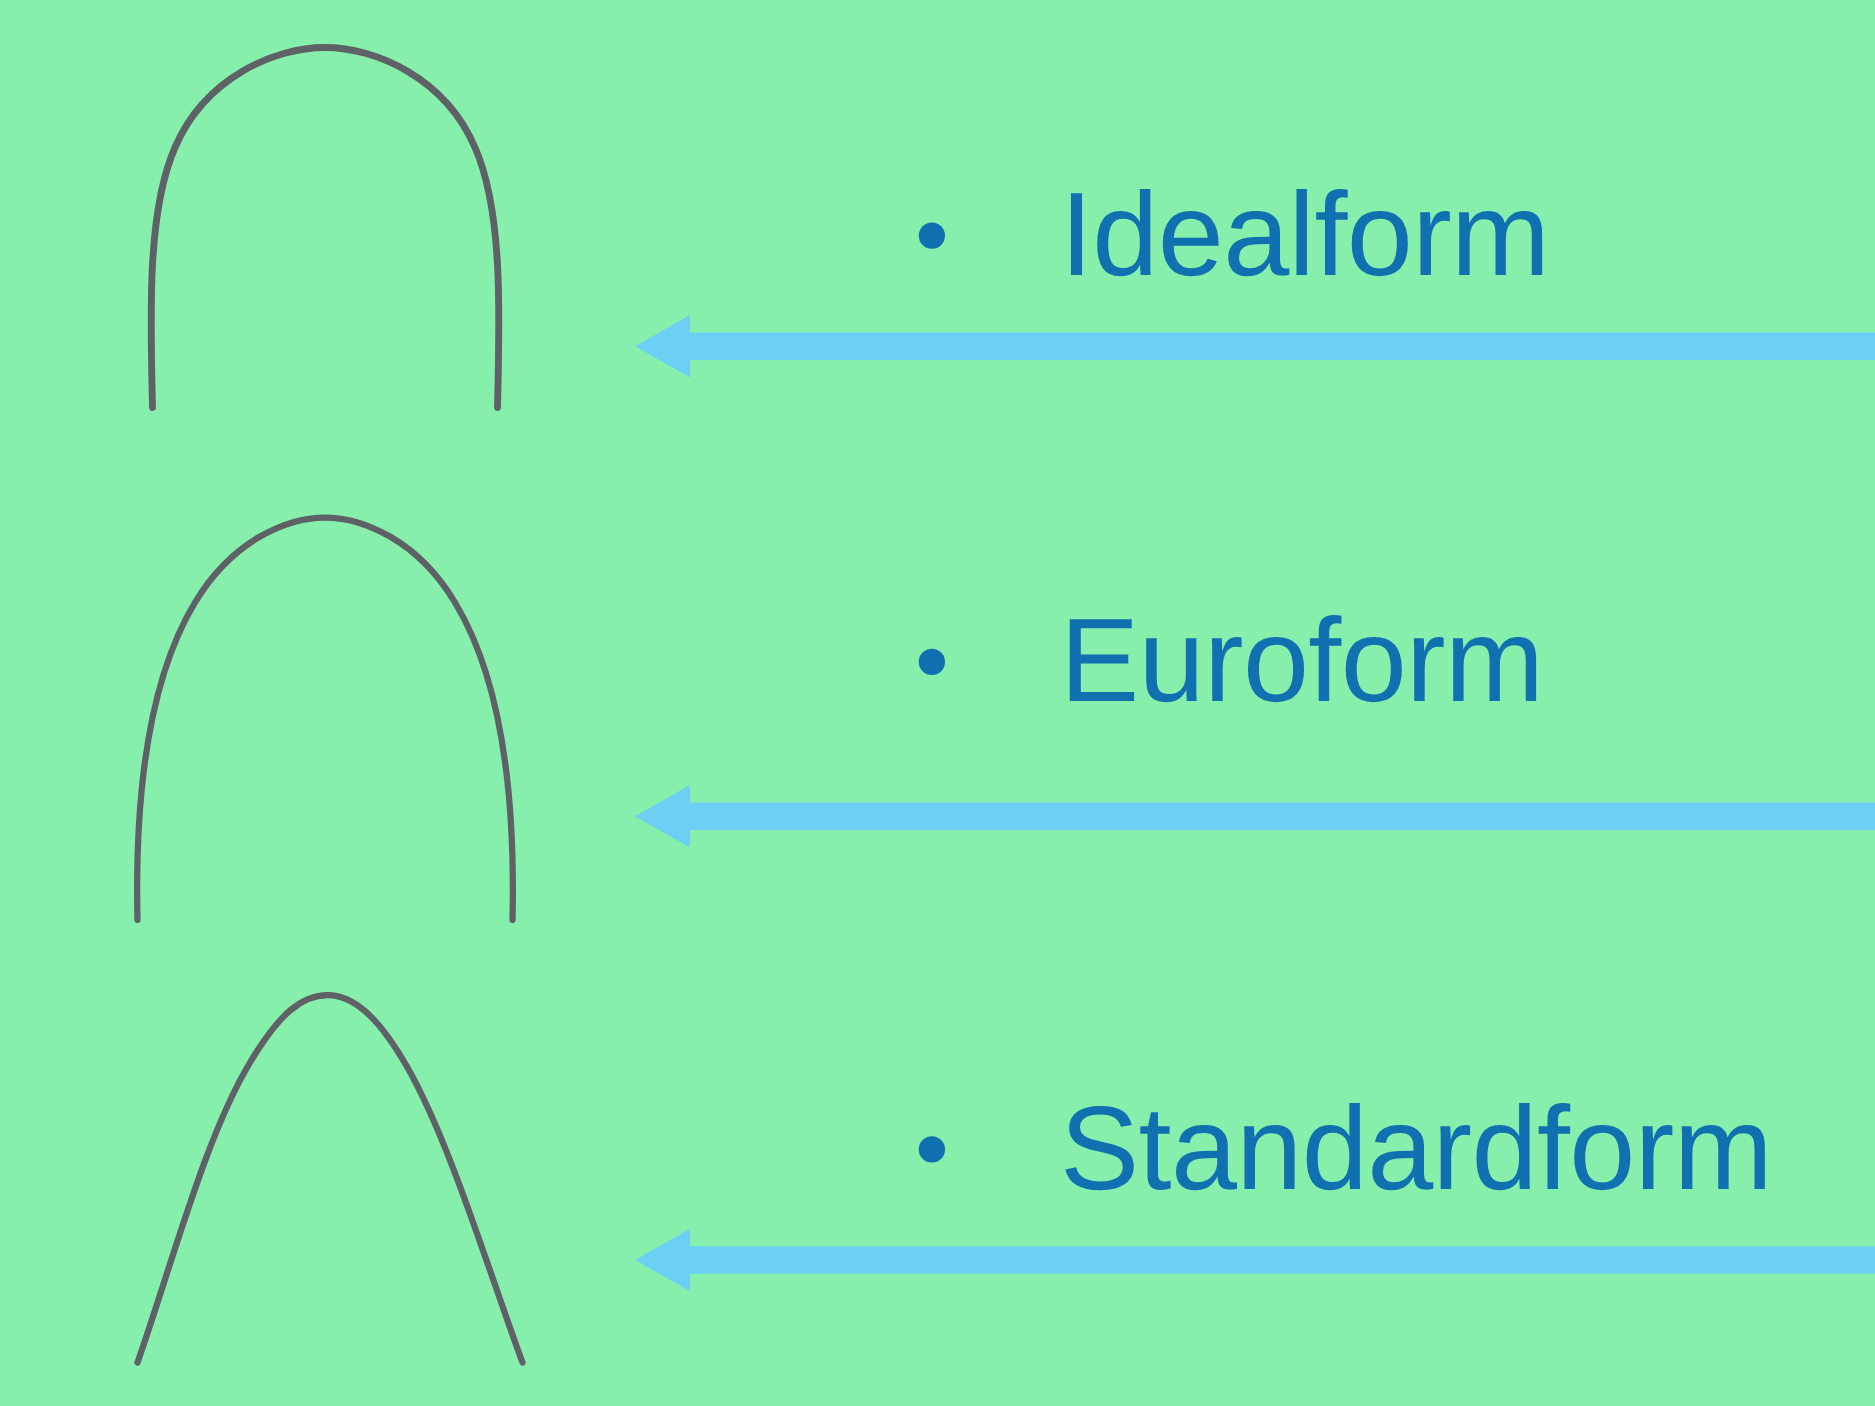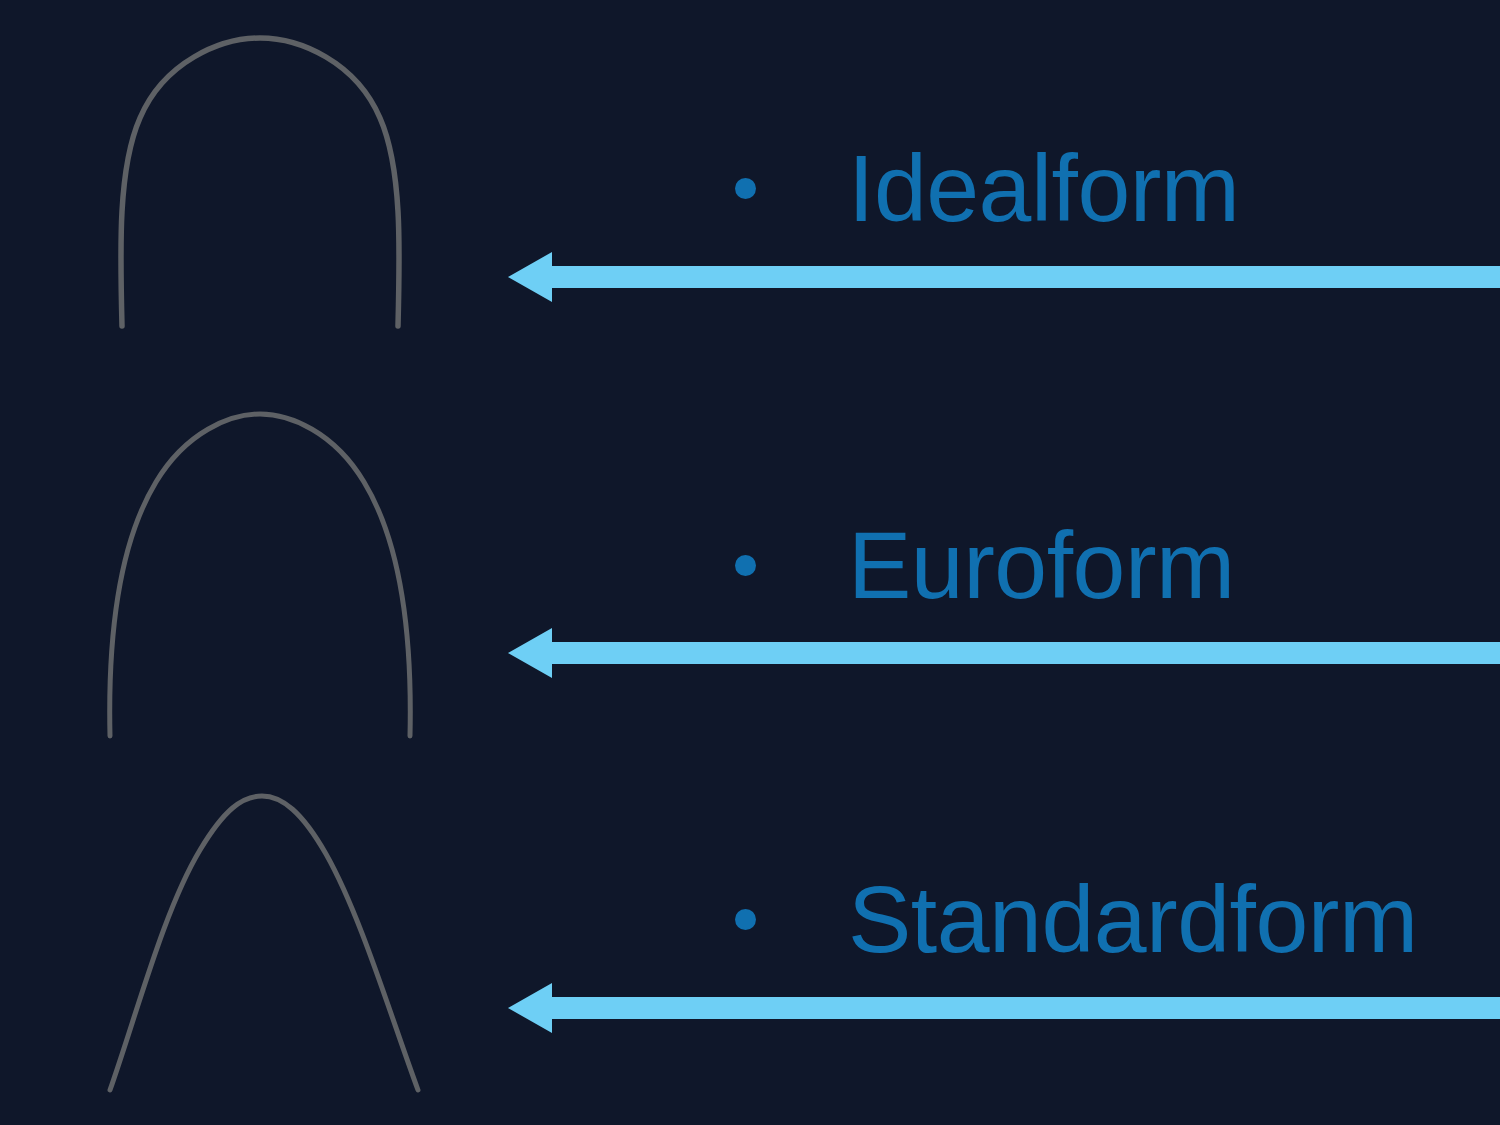--- a/index.html
+++ b/index.html
@@ -7,21 +7,21 @@
     padding: 0;
     background: #ffffff;
   }
   body {
     font-family: "Liberation Sans", sans-serif;
   }
   #slide {
     position: relative;
     width: 1500px;
     height: 1125px;
-    background: #0f172a;
+    background: #86efac;
     overflow: hidden;
   }
 
   
   .archwire {
     position: absolute;
     left: 60px;
   }
   .archwire svg {
     display: block;
@@ -69,21 +69,21 @@
   }
   .bullet-label {
     color: #1070b0;
     font-size: 95px;
     line-height: 1;
     letter-spacing: -0.5px;
     font-weight: 400;
   }
 
   #bullet-idealform    { top: 141px; }
-  #bullet-euroform     { top: 518px; }
+  #bullet-euroform     { top: 482px; }
   #bullet-standardform { top: 872px; text-align: center; }
 </style>
 </head>
 <body>
 
 <div id="slide">
 
   <div class="archwire" id="arch-idealform">
     <svg width="400" height="330" viewBox="0 0 400 330" aria-hidden="true">
       <path class="arch-path" stroke-width="5.5" d="M 62,308

